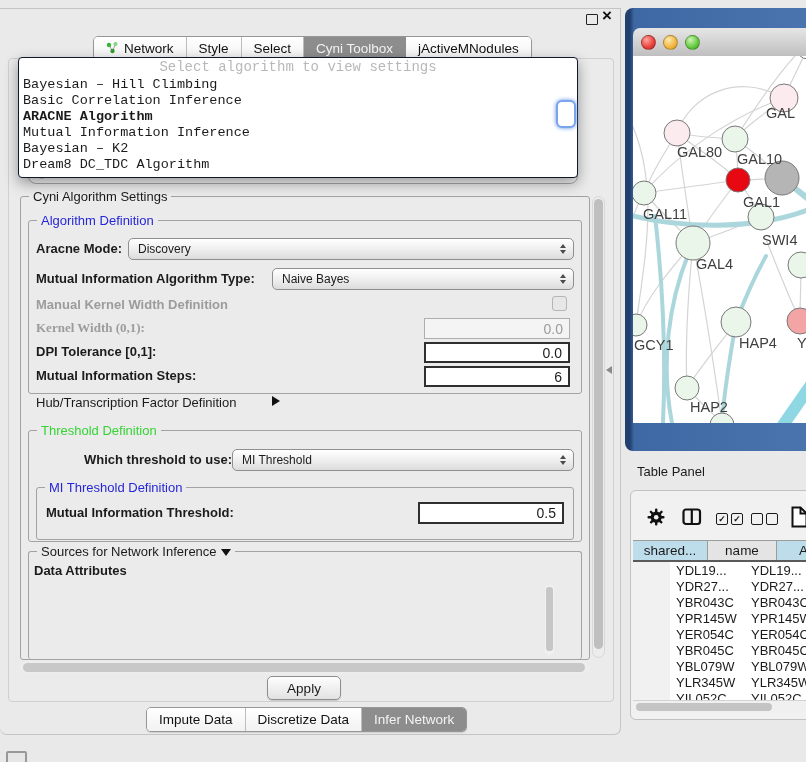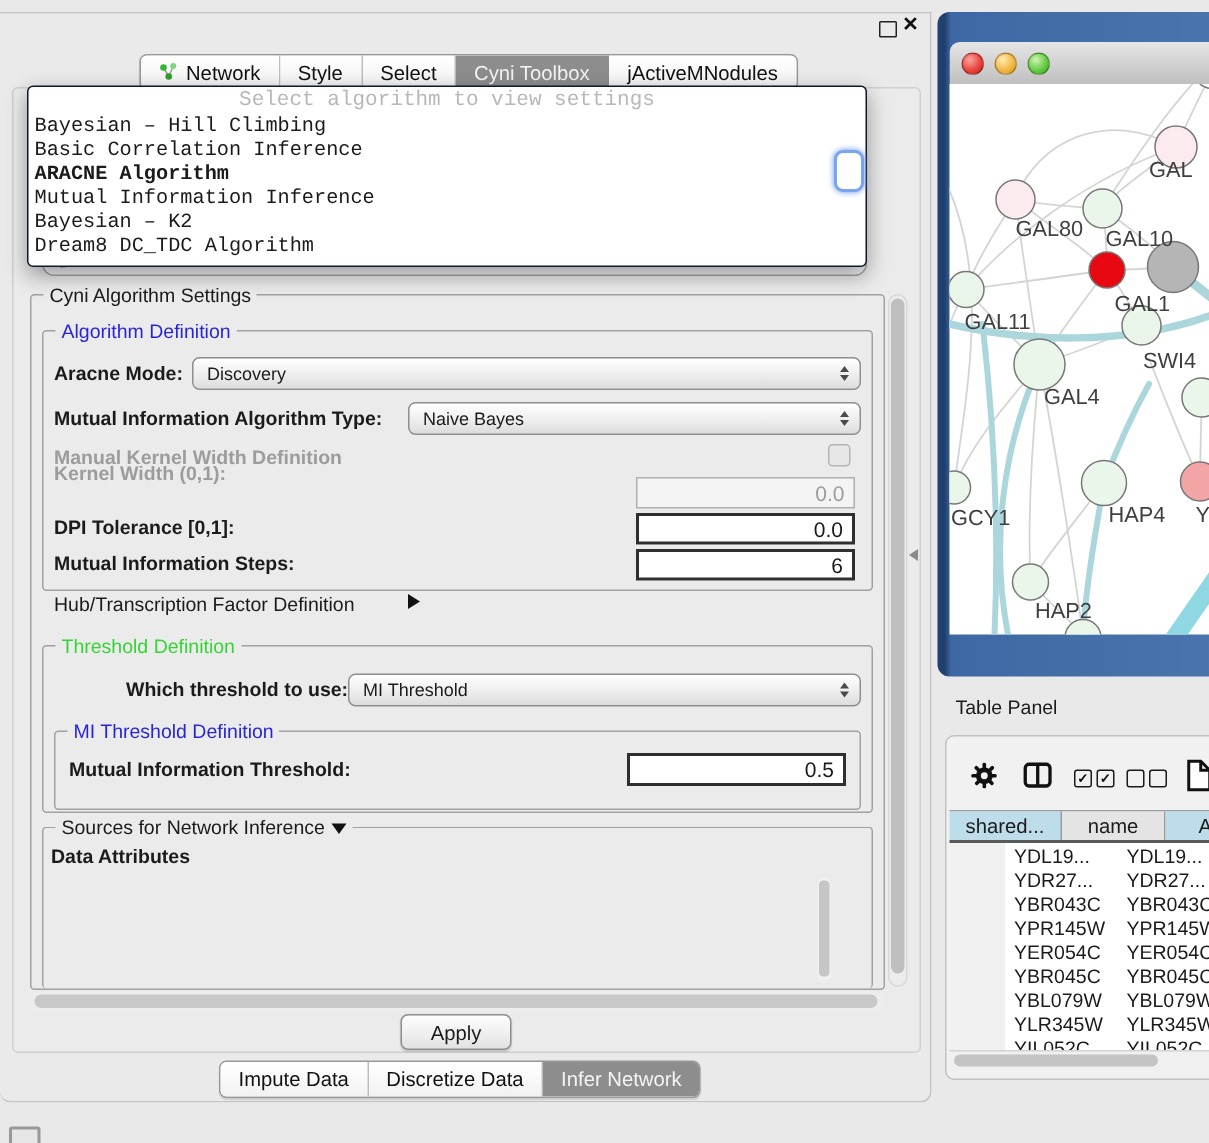--- a/index.html
+++ b/index.html
@@ -187,21 +187,21 @@
     <span>Naive Bayes</span>
     <span class="arrows">
         <i class="arr-up"></i>
         <i class="arr-dn"></i>
       </span>
   </div>
 
   <span class="lbl b dis abs" style="left:36px;top:297px;">Manual Kernel Width Definition</span>
   <span class="checkbox abs" style="left:552px;top:296px;"></span>
 
-  <span class="lbl b dis abs" style="left:36px;top:308px;">Kernel Width (0,1):</span>
+  <span class="lbl b dis abs" style="left:36px;top:320px;font-family:Liberation Serif, serif;">Kernel Width (0,1):</span>
   <div class="field disabled" style="left:424px;top:318px;width:146px;height:21px;">
     <span>0.0</span>
   </div>
 
   <span class="lbl b abs" style="left:36px;top:344px;">DPI Tolerance [0,1]:</span>
   <div class="field" style="left:424px;top:342px;width:146px;height:21px;">
     <span>0.0</span>
   </div>
 
   <span class="lbl b abs" style="left:36px;top:368px;">Mutual Information Steps:</span>

